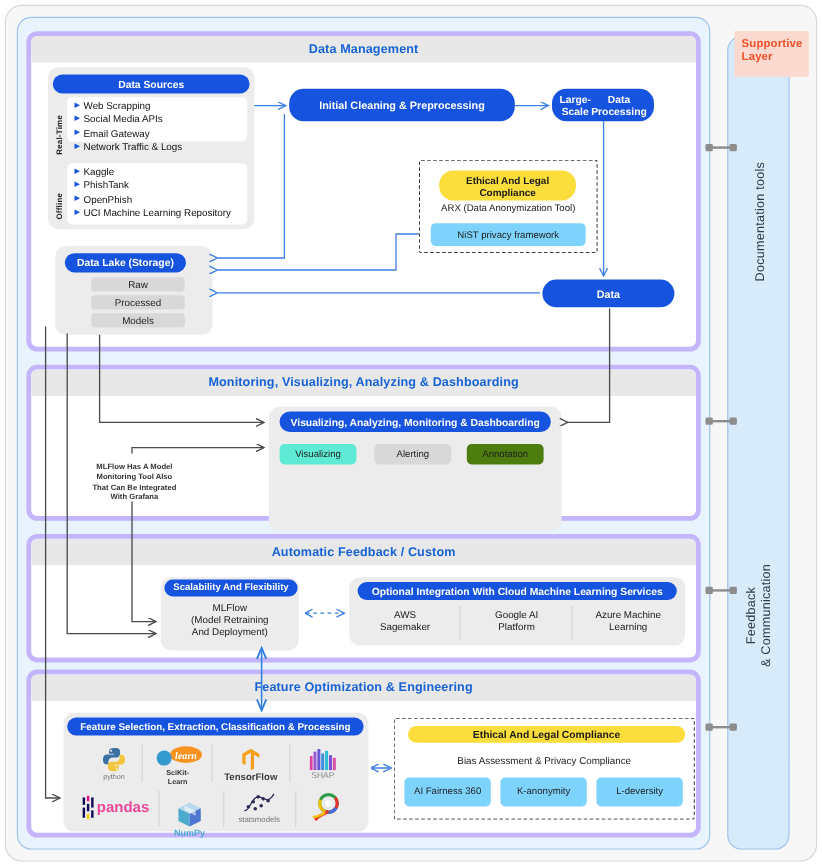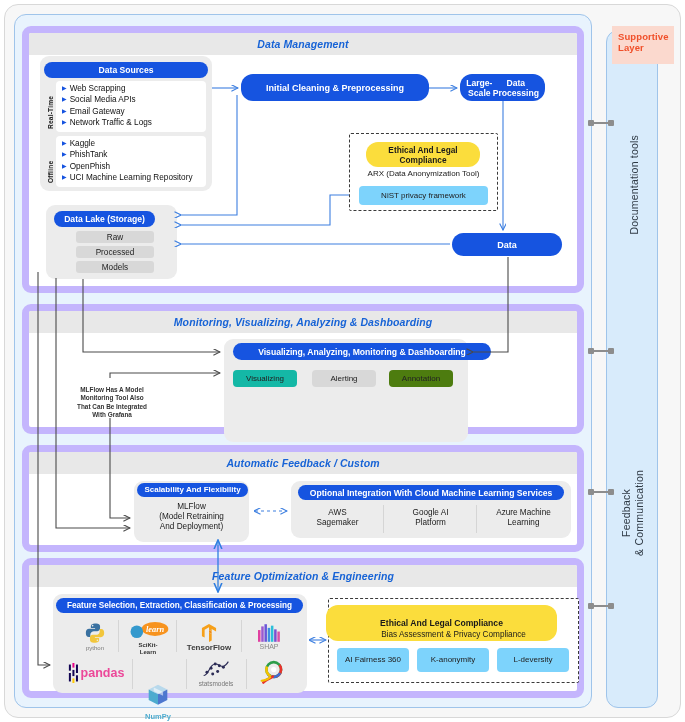--- a/index.html
+++ b/index.html
@@ -50,23 +50,22 @@
   .connector::before, .connector::after{
     content:""; position:absolute; top:-2px; width:6px; height:6px;
     border-radius:1px; background:#8d8d8d;
   }
   .connector::before{ left:0; }
   .connector::after{ right:0; }
 
   
   .section{
     position:absolute; left:22px; width:562px;
-    background:#ffffff; border:7px solid #c4b5fd; border-radius:9px;
+    background:#ffffff; border:4px solid #c4b5fd; border-radius:9px;
     overflow:hidden;
-    font-style:italic;
   }
   .section-head{
     height:22px; background:#e8e8e8;
     display:flex; align-items:center; justify-content:center;
     color:#1763d6; font-size:10.5px; font-weight:bold; letter-spacing:.1px;
   }
 
   
   .pill{
     background:#1654e0; color:#fff; border-radius:12px;
@@ -140,21 +139,21 @@
 
   <div class="section" style="top:26px; height:267px;">
     <div class="section-head">Data Management</div>
   </div>
 
   <div class="gbox" style="position:absolute; left:40px; top:56px; width:172px; height:135px;"></div>
   <div class="pill" style="position:absolute; left:44px; top:62px; width:164px; height:16px;">Data Sources</div>
   <div class="side-tag" style="left:47px; top:85px; height:44px;">Real-Time</div>
   <div class="side-tag" style="left:47px; top:143px; height:40px;">Offline</div>
 
-  <div class="src-card" style="left:56px; top:81px; width:150px; height:51px;">
+  <div class="src-card" style="left:56px; top:81px; width:150px; height:37px;">
     <div class="src-item" style="padding:2px 0 0 6px;">
         <span class="tri">▶</span>
         <span>Web Scrapping</span>
       </div>
     <div class="src-item" style="padding:0 0 0 6px;">
         <span class="tri">▶</span>
         <span>Social Media APIs</span>
       </div>
     <div class="src-item" style="padding:0 0 0 6px;">
         <span class="tri">▶</span>
@@ -205,22 +204,22 @@
   <div class="chip" style="position:absolute; left:76px; top:231px; width:78px; height:12px;">Raw</div>
   <div class="chip" style="position:absolute; left:76px; top:246px; width:78px; height:12px;">Processed</div>
   <div class="chip" style="position:absolute; left:76px; top:261px; width:78px; height:12px;">Models</div>
 
   <div class="pill" style="position:absolute; left:452px; top:233px; width:110px; height:23px; font-size:9px;">Data</div>
 
   <div class="section" style="top:304px; height:130px;">
     <div class="section-head">Monitoring, Visualizing, Analyzing &amp; Dashboarding</div>
   </div>
   <div class="gbox" style="position:absolute; left:224px; top:339px; width:244px; height:103px;"></div>
-  <div class="pill" style="position:absolute; left:233px; top:343px; width:258px; height:17px;">Visualizing, Analyzing, Monitoring &amp; Dashboarding</div>
-  <div class="chip-lt" style="position:absolute; left:233px; top:370px; width:64px; height:17px; background:#14b8a6;">Visualizing</div>
+  <div class="pill" style="position:absolute; left:233px; top:343px; width:226px; height:17px;">Visualizing, Analyzing, Monitoring &amp; Dashboarding</div>
+  <div class="chip-lt" style="position:absolute; left:233px; top:370px; width:64px; height:17px; background:#5eead4;">Visualizing</div>
   <div class="chip-lt" style="position:absolute; left:312px; top:370px; width:64px; height:17px; background:#d8d8d8;">Alerting</div>
   <div class="chip-lt" style="position:absolute; left:389px; top:370px; width:64px; height:17px; background:#4d7c0f;">Annotation</div>
 
   <div class="note" style="left:62px; top:386px; width:100px;">
     <span>MLFlow Has A Model</span><br>
     <span>Monitoring Tool Also</span><br>
     <span>That Can Be Integrated</span><br>
     <span>With Grafana</span>
   </div>
 
@@ -308,21 +307,21 @@
       <rect x="1" y="13" width="2.6" height="11" fill="#130654"></rect>
       <rect x="5.6" y="0" width="2.6" height="6" fill="#e70488"></rect>
       <rect x="5.6" y="9" width="2.6" height="8" fill="#130654"></rect>
       <rect x="5.6" y="20" width="2.6" height="6" fill="#ffca00"></rect>
       <rect x="10.2" y="2" width="2.6" height="11" fill="#130654"></rect>
       <rect x="10.2" y="16" width="2.6" height="8" fill="#130654"></rect>
     </svg>
     <span style="font-size:12.5px;color:#ec4899;font-weight:bold;margin-left:2px;">pandas</span>
   </div>
 
-  <div class="logo-cell" style="left:136px; top:684px; width:44px; height:36px;justify-content:space-between;">
+  <div class="logo-cell" style="left:136px; top:665px; width:44px; height:36px;">
     <svg width="22" height="22" viewBox="0 0 26 26">
       <path d="M13 1 24 6.5 13 12 2 6.5z" fill="#b8d9ec"></path>
       <path d="M2 6.5 13 12v12.5L2 19z" fill="#4dabcf"></path>
       <path d="M24 6.5 13 12v12.5L24 19z" fill="#4d77cf"></path>
       <path d="M8 4 19 9.5 19 14 8 8.5z" fill="#ffffff" opacity=".55"></path>
     </svg>
     <div class="logo-cap" style="font-size:7.5px;color:#4dabcf;font-weight:bold;">NumPy</div>
   </div>
 
   <div class="logo-cell" style="left:190px; top:655px; width:52px; height:36px;">
@@ -353,21 +352,21 @@
   </div>
 
   <div class="vdiv" style="left:118px; top:620px; height:32px;"></div>
   <div class="vdiv" style="left:176px; top:620px; height:32px;"></div>
   <div class="vdiv" style="left:241px; top:620px; height:32px;"></div>
   <div class="vdiv" style="left:132px; top:659px; height:30px;"></div>
   <div class="vdiv" style="left:186px; top:659px; height:30px;"></div>
   <div class="vdiv" style="left:246px; top:659px; height:30px;"></div>
 
   <div class="dashed" style="position:absolute; left:328px; top:598px; width:251px; height:85px;"></div>
-  <div class="pill-yellow" style="position:absolute; left:326px; top:605px; width:231px; height:36px; font-size:8.6px;">Ethical And Legal Compliance</div>
+  <div class="pill-yellow" style="position:absolute; left:340px; top:605px; width:231px; height:14px; font-size:8.6px;">Ethical And Legal Compliance</div>
   <div class="txt" style="left:328px; top:630px; width:251px;">Bias Assessment &amp; Privacy Compliance</div>
   <div class="chip-lt" style="position:absolute; left:337px; top:648px; width:72px; height:24px;">AI Fairness 360</div>
   <div class="chip-lt" style="position:absolute; left:417px; top:648px; width:72px; height:24px;">K-anonymity</div>
   <div class="chip-lt" style="position:absolute; left:497px; top:648px; width:72px; height:24px;">L-deversity</div>
 
   <svg class="wires">
     <defs>
       <marker id="ab" markerWidth="7" markerHeight="7" refX="6" refY="3" orient="auto">
         <path d="M0,0 L6,3 L0,6" fill="none" stroke="#3d7fe0" stroke-width="1"></path>
       </marker>

